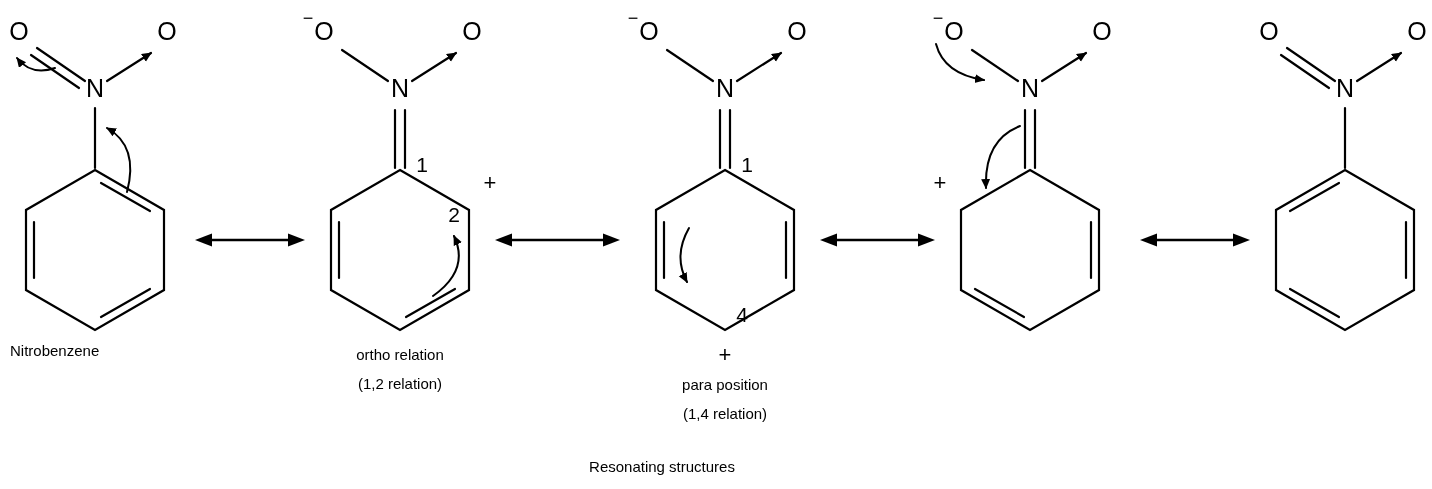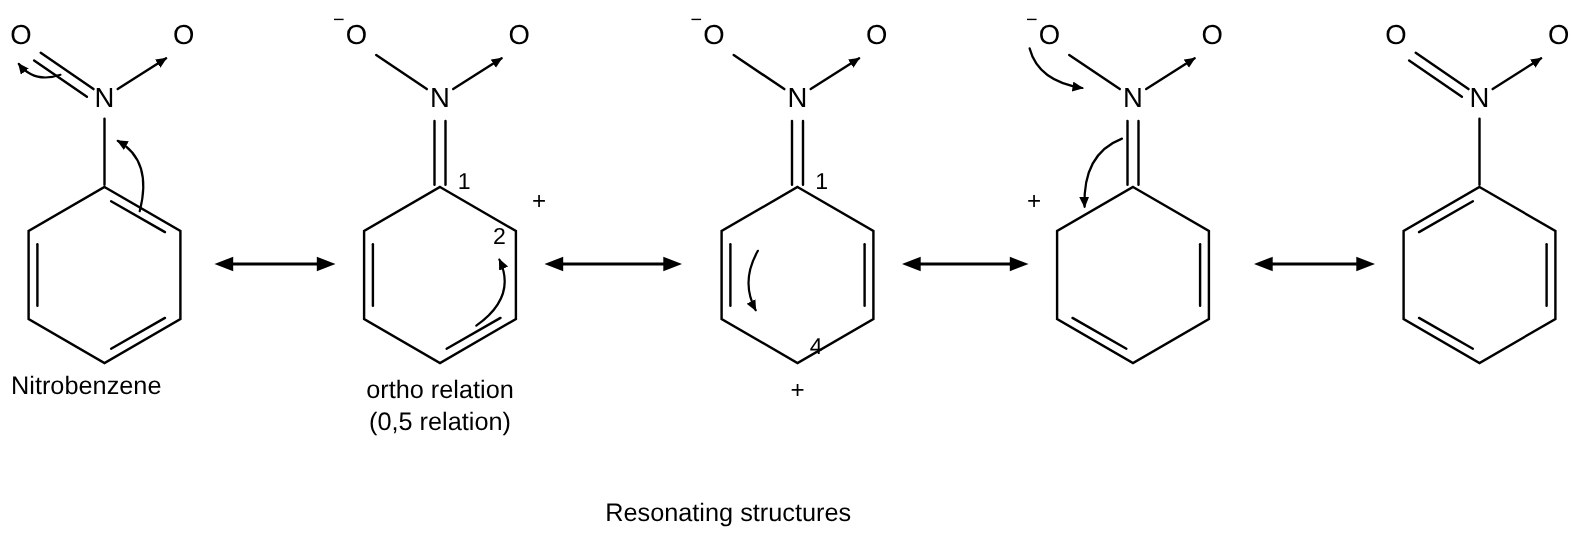--- a/index.html
+++ b/index.html
@@ -16,21 +16,21 @@
   .canvas > svg { position:absolute; left:0; top:0; }
   svg text { font-family:"Liberation Sans", sans-serif; fill:#000; }
   .atom   { font-size:25px; }
   .minus  { font-size:18px; }
   .num    { font-size:21px; }
   .charge { font-size:22px; }
   .bond   { stroke:#000; stroke-width:2.2; fill:none; stroke-linecap:round; }
   .arrow  { stroke:#000; stroke-width:2;   fill:none; stroke-linecap:round; }
   .res    { stroke:#000; stroke-width:2.6; }
   .head   { fill:#000; stroke:none; }
-  .caption { position:absolute; font-size:23px; line-height:29px; color:#000; }
+  .caption { position:absolute; font-size:15px; line-height:29px; color:#000; }
   .center  { text-align:center; }
 </style>
 </head>
 <body>
 
 <div class="canvas">
 
   <svg width="1432" height="440" viewBox="0 0 1432 440">
     <defs>
       <marker id="ah" orient="auto" markerUnits="userSpaceOnUse" markerWidth="14" markerHeight="12" refX="9" refY="4.5">
@@ -165,19 +165,23 @@
       <text class="atom" x="202" y="40" text-anchor="middle">O</text>
     </g>
   </svg>
 
   <div class="caption" style="left:10px; top:336px;">
     <span>Nitrobenzene</span>
   </div>
 
   <div class="caption center" style="left:285px; top:340px; width:230px;">
     <div>ortho relation</div>
-    <div>(0,5 relation)</div>
+    <div>(1,2 relation)</div>
   </div>
 
+  <div class="caption center" style="left:610px; top:370px; width:230px;">
+    <div>para position</div>
+    <div>(1,4 relation)</div>
+  </div>
 
   <div class="caption center" style="left:0; top:452px; width:1324px;">Resonating structures</div>
 
 </div>
 
 </body></html>

